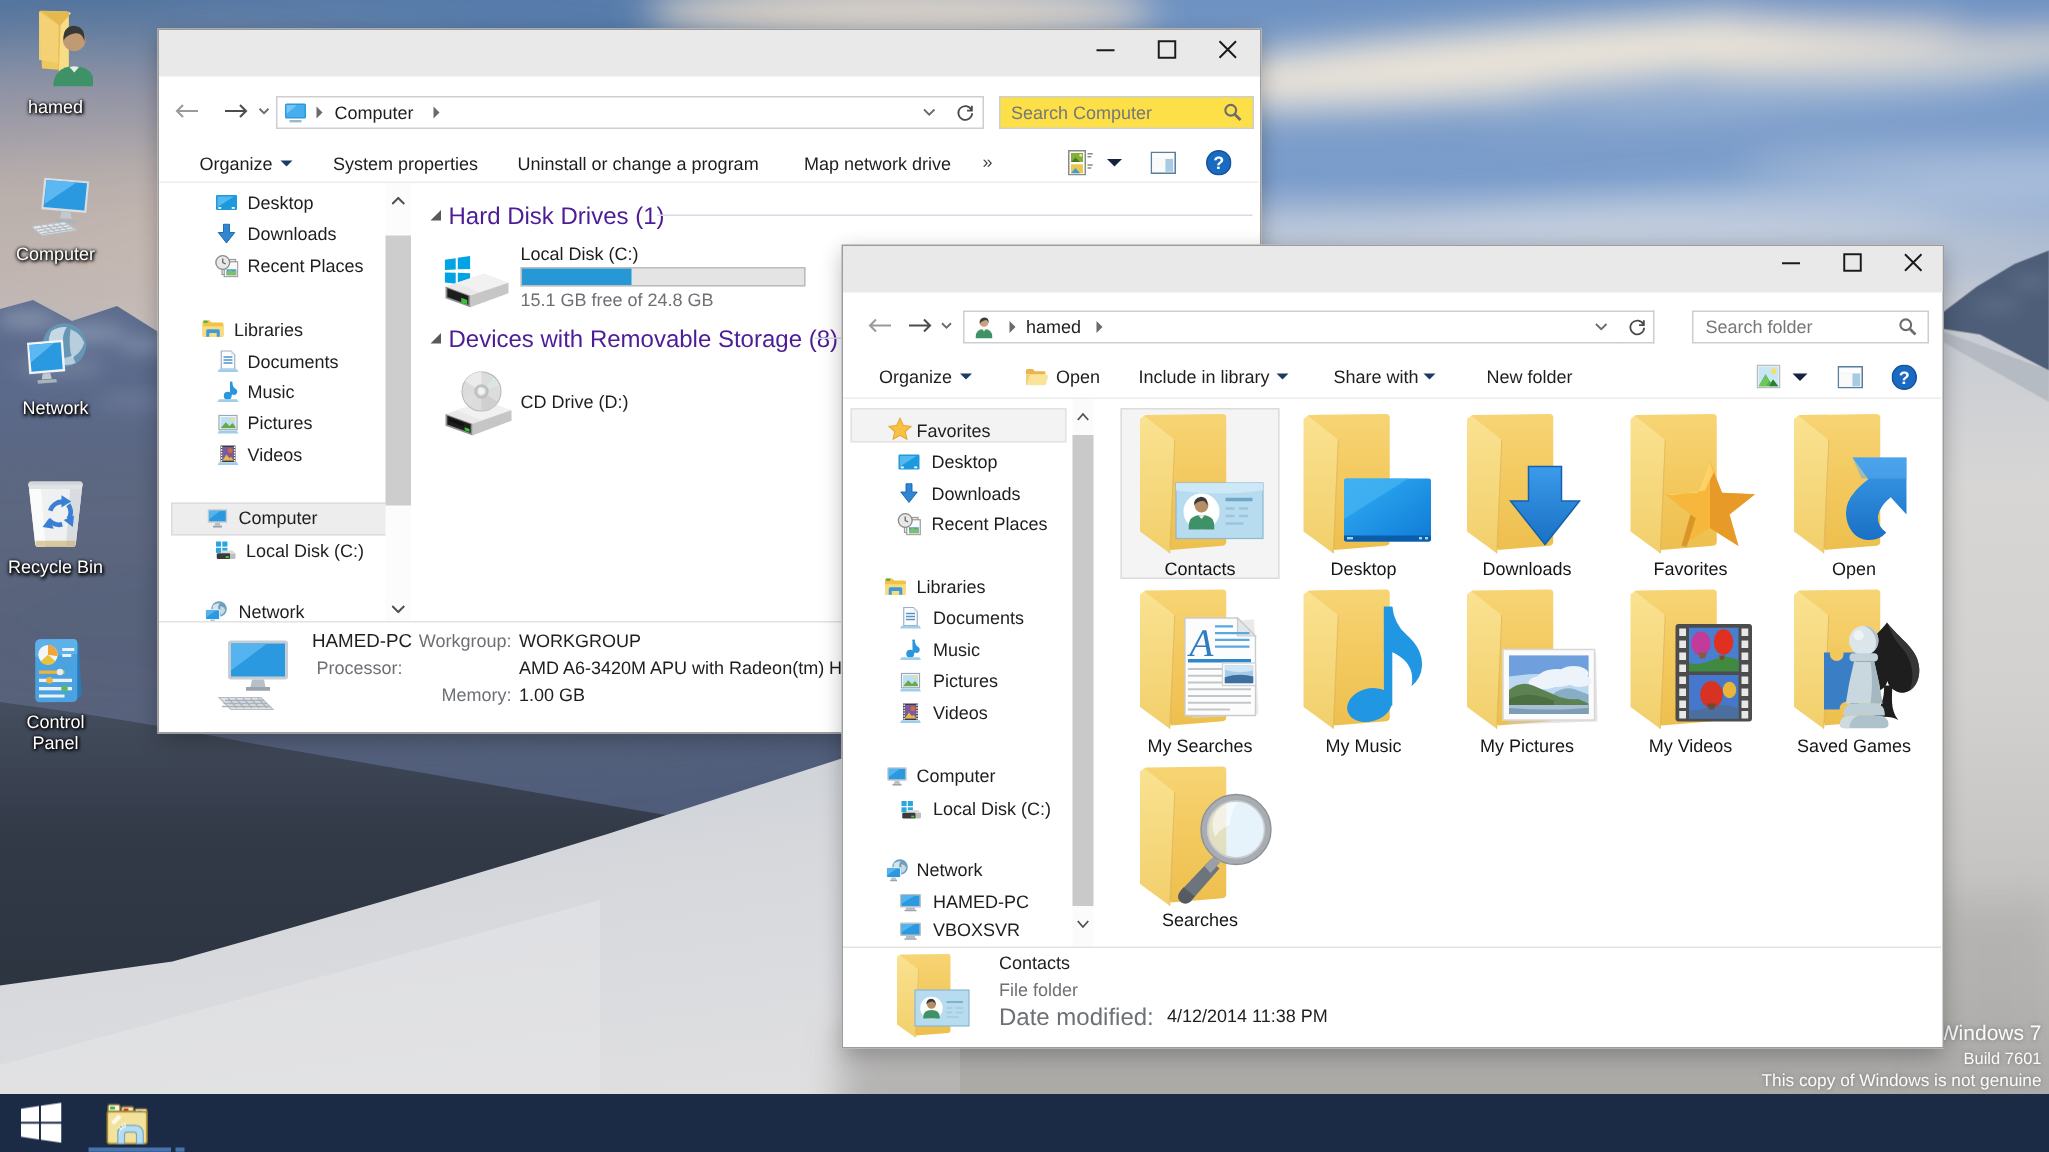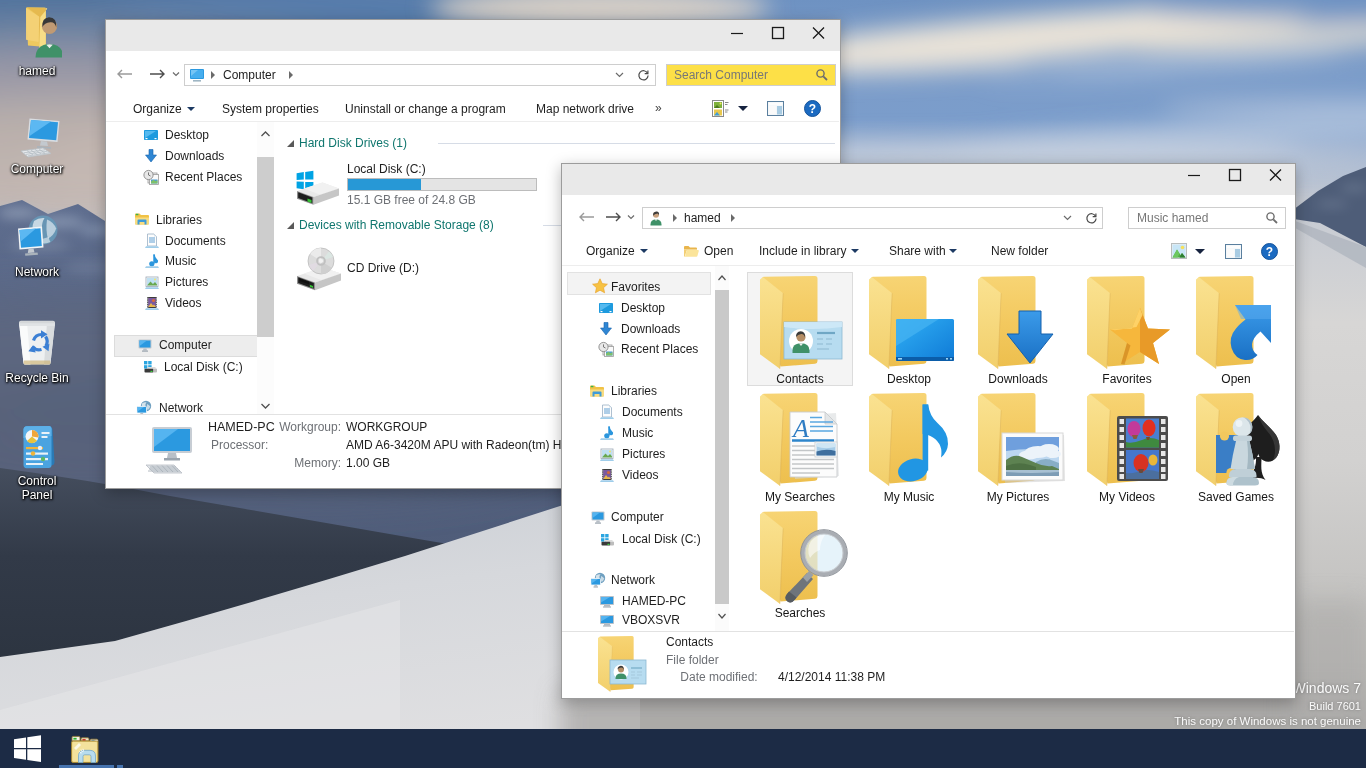--- a/index.html
+++ b/index.html
@@ -8,21 +8,21 @@
 .win{position:absolute;background:#fff;border:1px solid #9c9c9c;box-shadow:0 4px 14px rgba(0,0,0,.28)}
 .tbar{position:absolute;left:0;top:0;right:0;height:31px;background:#e9e9e9}
 .alabel{font-size:12px;color:#1e1e1e;white-space:nowrap}
 .gray{color:#6d7075}
 .ico16{position:absolute;width:16px;height:16px}
 .crumbsep{position:absolute;width:0;height:0;border-left:4px solid #6a6a6a;border-top:4px solid transparent;border-bottom:4px solid transparent}
 .ddown{position:absolute;width:0;height:0;border-top:4px solid #1d3a63;border-left:4px solid transparent;border-right:4px solid transparent}
 .dicolabel{position:absolute;width:100%;text-align:center;font-size:12px;color:#fff;
 text-shadow:0 0 2px #000,1px 1px 2px #000,0 1px 3px #000}
 .sideitem{position:absolute;font-size:12px;color:#1e1e1e;white-space:nowrap}
-.grphead{position:absolute;font-size:12px;color:#0f766e;white-space:nowrap}
+.grphead{position:absolute;font-size:16px;color:#4c1d95;white-space:nowrap}
 .celllabel{position:absolute;font-size:12px;color:#161616;text-align:center;white-space:nowrap}
 </style></head>
 <body>
 <svg width="0" height="0" style="position:absolute">
 <defs>
 <linearGradient id="gback" x1="0" y1="0" x2="0" y2="1">
 <stop offset="0" stop-color="#f7d474"></stop>
         <stop offset="0.5" stop-color="#f3c95f"></stop>
         <stop offset="1" stop-color="#edbf4e"></stop>
 </linearGradient>
@@ -562,21 +562,21 @@
         <path d="M1,1 L4.5,4.5 L8,1" stroke="#6b6b6b" stroke-width="1.2" fill="none"></path>
       </svg>
 </div>
 <div class="abs" style="left:518px;top:43px;width:22px;height:20px;border:1px solid #cecece;border-left:none;background:#fff">
 <svg class="abs" style="left:5px;top:4px" width="13" height="13" viewBox="0 0 13 13">
 <path d="M10.6,4.2 A4.6,4.6 0 1 0 11.1,6.5" stroke="#4a4a4a" stroke-width="1.2" fill="none"></path>
 <path d="M10.9,1.5 L10.9,4.7 L7.7,4.7" stroke="#4a4a4a" stroke-width="1.2" fill="none"></path>
 </svg>
 </div>
 <div class="abs" style="left:566px;top:43px;width:156px;height:20px;border:1px solid #cecece;background:#fff">
-<div class="alabel abs" style="left:8px;top:3px;color:#777">Music hamed</div>
+<div class="alabel abs" style="left:8px;top:3px;color:#777">Search folder</div>
 <svg class="abs" style="left:136px;top:3px" width="14" height="14" viewBox="0 0 14 14">
 <circle cx="5.5" cy="5.5" r="3.6" stroke="#6c6c6c" stroke-width="1.4" fill="none"></circle>
 <path d="M8.3,8.3 L12,12" stroke="#6c6c6c" stroke-width="1.8"></path>
 </svg>
 </div>
 
 <div class="alabel abs" style="left:24px;top:80px">Organize</div>
 <div class="ddown" style="left:78px;top:85px"></div>
 <svg class="ico16" style="left:121px;top:79px" viewBox="0 0 16 16">
 <path d="M1,4 Q1,3 2,3 L5.5,3 L7,4.5 L13,4.5 Q14,4.5 14,5.5 L14,6.5 L1,6.5 Z" fill="#e9b54c"></path>
@@ -956,16 +956,16 @@
 <g stroke="#7fb2cc" stroke-width="1.4">
             <path d="M21,8 L32,8"></path>
           </g>
 <g stroke="#a5c8dc" stroke-width="1.1">
             <path d="M21,12 L25,12 M27,12 L32,12 M21,15 L25,15 M27,15 L32,15 M21,18 L29,18"></path>
           </g>
 </g>
 </svg>
 <div class="alabel abs" style="left:104px;top:3px">Contacts</div>
 <div class="abs gray" style="left:104px;top:21px;font-size:12px">File folder</div>
-<div class="abs gray" style="left:104px;top:38px;width:106px;font-size:12px;text-align:center">Date modified:</div>
+<div class="abs gray" style="left:104px;top:38px;width:106px;font-size:16px;text-align:left">Date modified:</div>
 <div class="alabel abs" style="left:216px;top:38px">4/12/2014 11:38 PM</div>
 </div>
 </div>
 
 </body></html>

